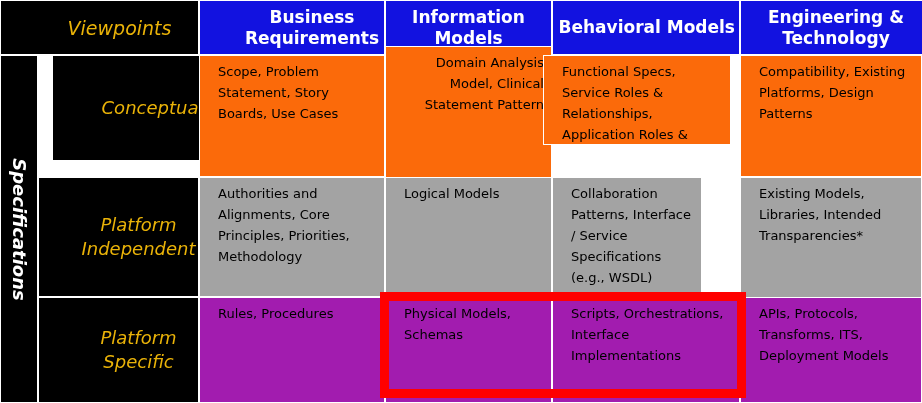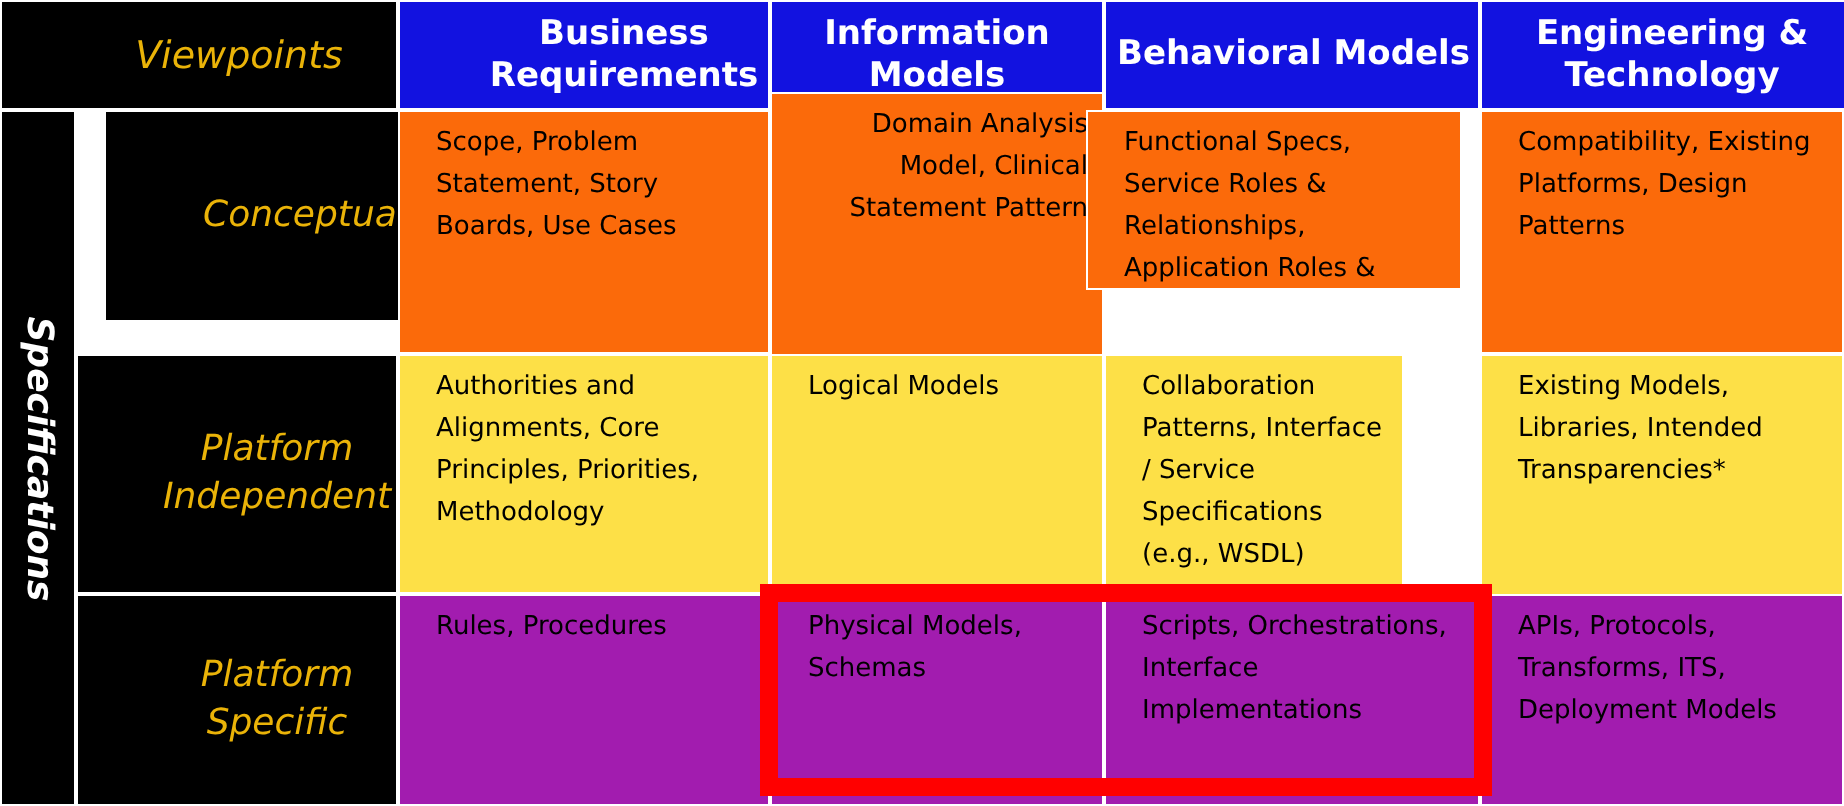--- a/index.html
+++ b/index.html
@@ -86,21 +86,21 @@
   
   .data {
     color: #000000;
     font-size: 13px;
     line-height: 21px;
     padding: 5px 7px 4px 18px;
     border: 1px solid #ffffff;
     text-align: left;
   }
   .c-orange { background: #fb6a0a; }
-  .c-amber  { background: #fde047; }
+  .c-amber  { background: #a3a3a3; }
   .c-green  { background: #a21caf; }
 
   
   .callout {
     position: absolute;
     border: 9px solid #ff0000;
     box-sizing: border-box;
     pointer-events: none;
     background: transparent;
   }

